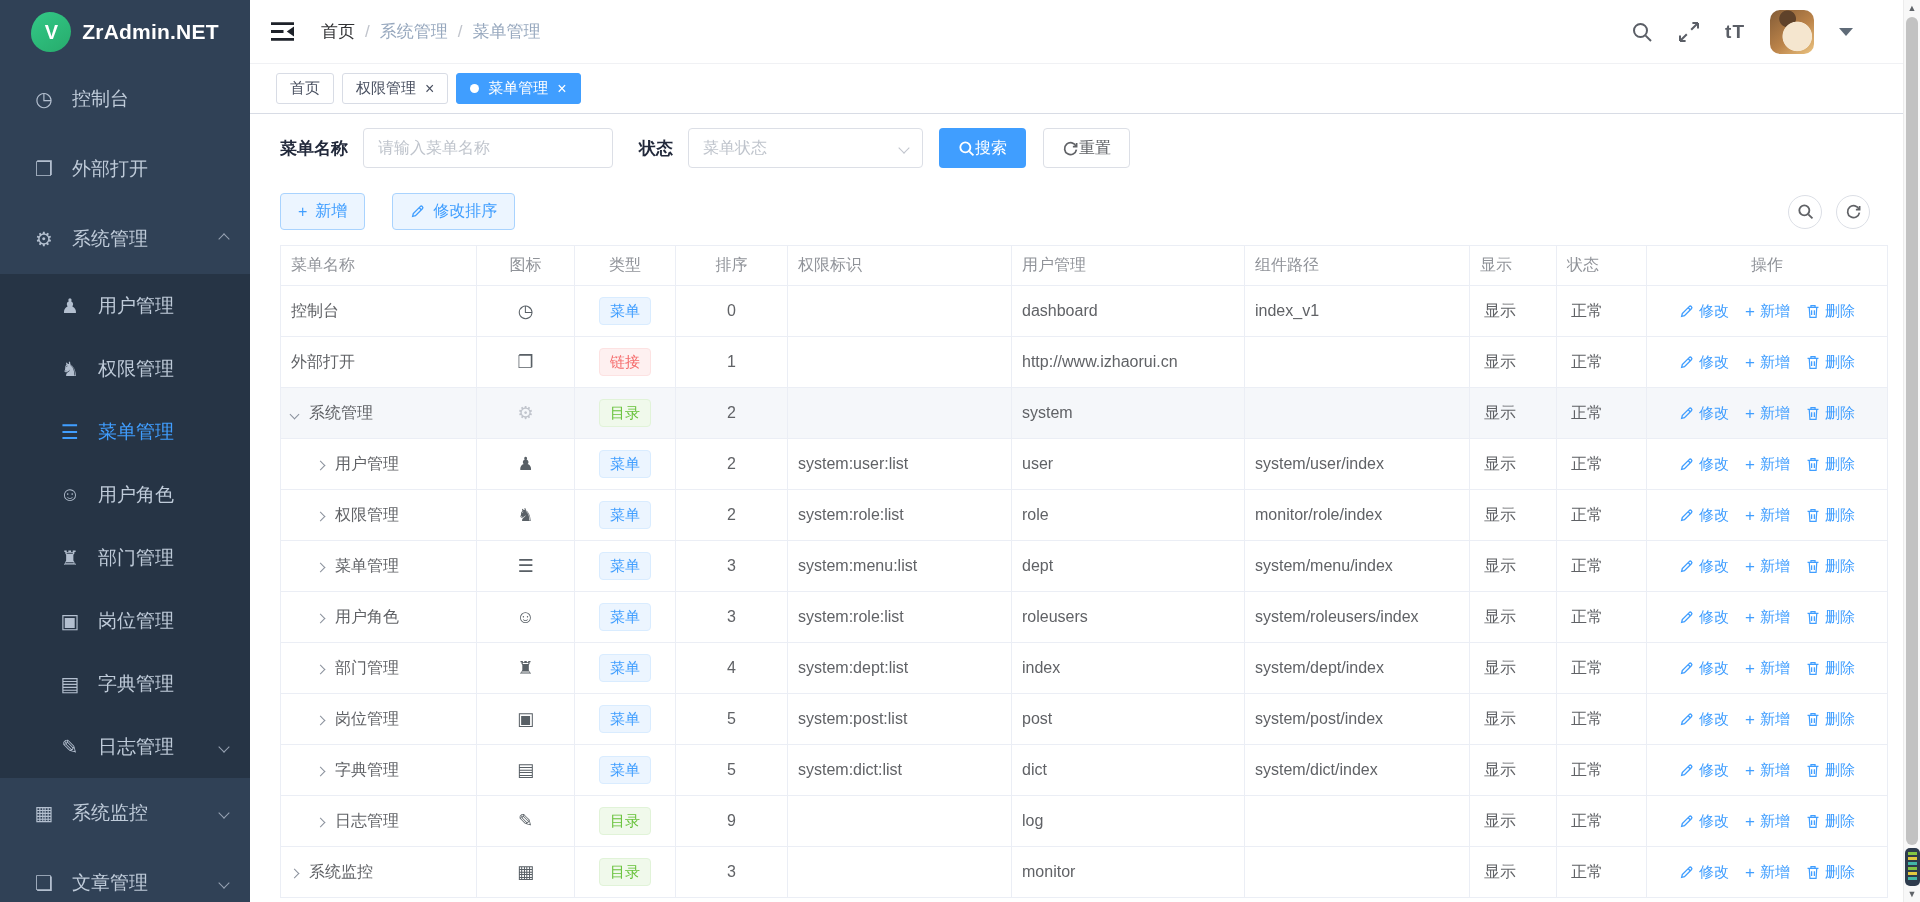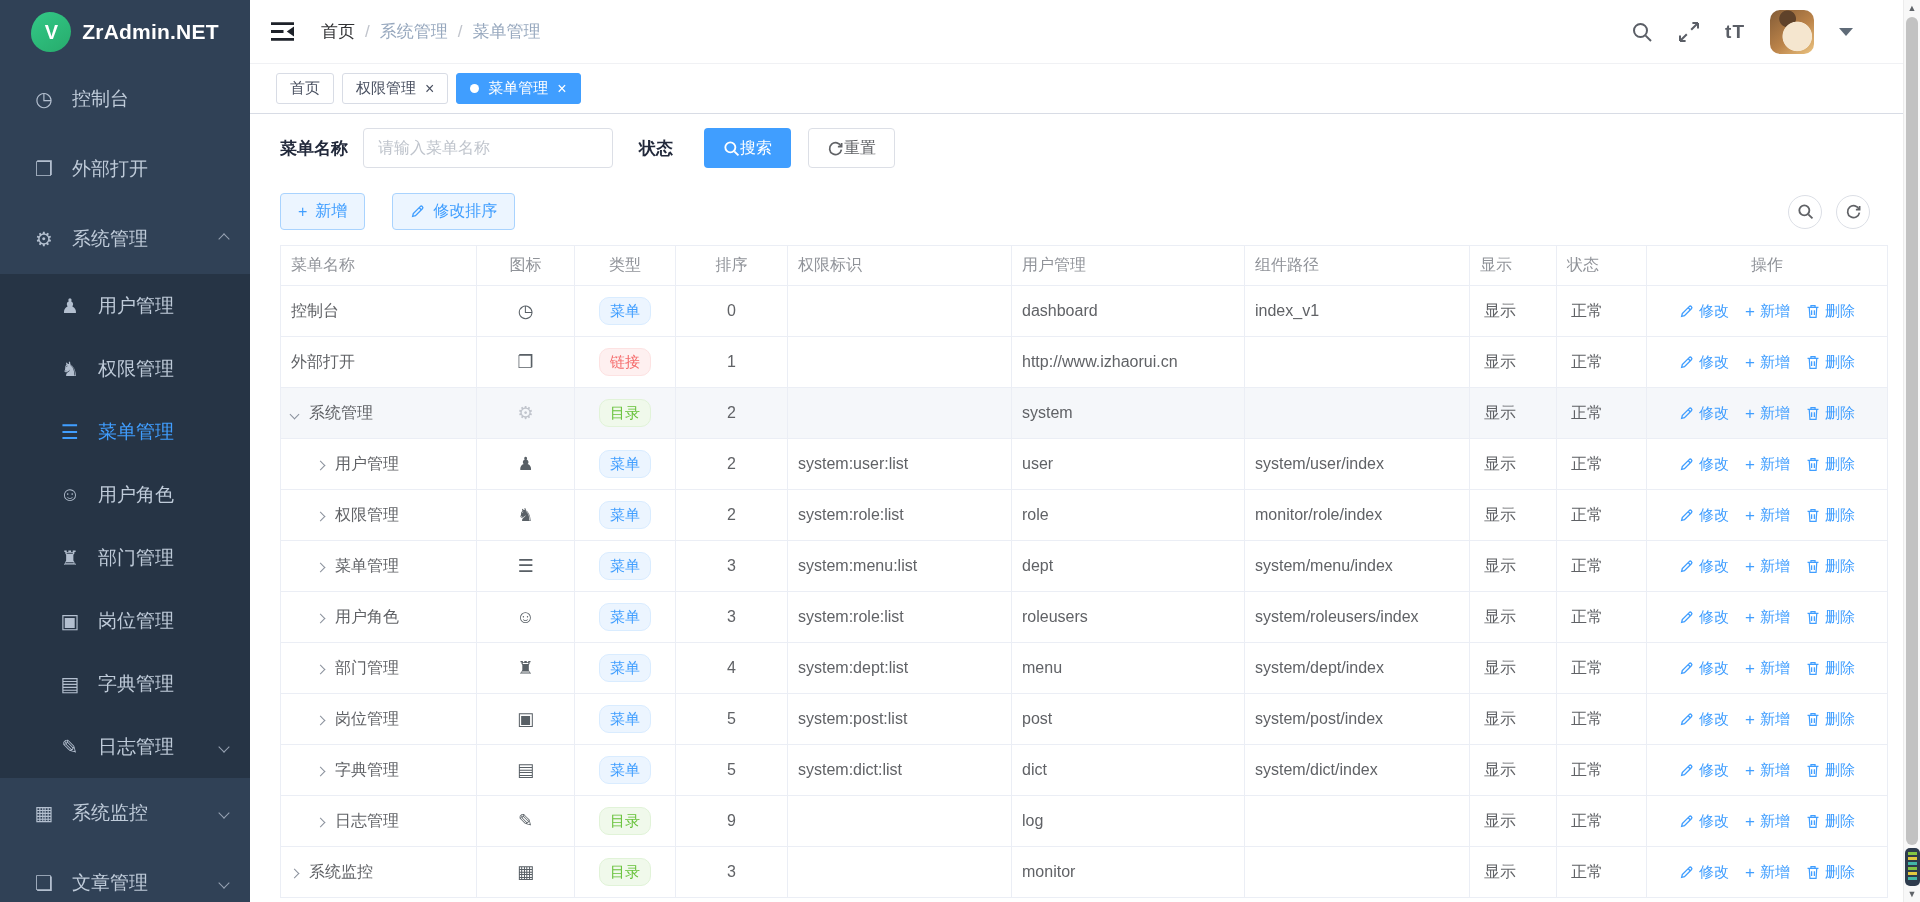--- a/index.html
+++ b/index.html
@@ -76,21 +76,21 @@
   .menu-table th,.menu-table td{border:1px solid #ebeef5;overflow:hidden;white-space:nowrap}
   .menu-table th{height:40px;font-weight:400;color:#909399;font-size:16px;background:#fff}
   .menu-table td{height:51px;color:#606266;font-size:16px}
   .al{text-align:left;padding:0 10px}
   .ac{text-align:center}
   .pl14{padding-left:14px}
   tr.row-hl td{background:#f5f7fa}
   .row-chev{border-color:#8a919c;margin-right:11px;width:7px;height:7px}
   .t-icon{font-size:18px;color:#596066}
   .t-icon.muted{color:#c0c4cc}
-  .badge{display:inline-block;padding:4px 10px;border-radius:10px;font-size:15px;line-height:1.2}
+  .badge{display:inline-block;padding:4px 10px;border-radius:4px;font-size:15px;line-height:1.2}
   .badge-blue{background:#ecf5ff;border:1px solid #d9ecff;color:#409eff}
   .badge-red{background:#fef0f0;border:1px solid #fde2e2;color:#f56c6c}
   .badge-green{background:#f0f9eb;border:1px solid #e1f3d8;color:#67c23a}
   .actions{display:flex;align-items:center;justify-content:center;gap:16px;color:#409eff;font-size:15px}
   .alink{display:inline-flex;align-items:center;gap:5px;color:#409eff;cursor:pointer}
   .alink .plus{font-size:17px;line-height:1}
 
   
   .scrollbar{position:fixed;right:0;top:0;width:17px;height:902px;background:#f8f8f8;border-left:1px solid #ececec;z-index:9}
   .sb-arrow{position:absolute;left:0;width:100%;text-align:center;font-size:9px;color:#5f6368;cursor:pointer}
@@ -221,20 +221,24 @@
         <span>菜单管理</span>
         <span class="x">×</span>
       </div>
     </div>
 
   <main class="content">
     <div class="filters">
       <span class="f-label">菜单名称</span>
       <input class="f-input" placeholder="请输入菜单名称" style="">
       <span class="f-label ml">状态</span>
+      <div class="f-select">
+        <span>菜单状态</span>
+        <span class="chev down"></span>
+      </div>
       <button class="btn btn-primary" id="search-btn">
         <span class="bi">
             <svg width="17" height="17" viewBox="0 0 22 22" fill="none" stroke="currentColor" stroke-width="2.4">
               <circle cx="9.5" cy="9.5" r="6.5"></circle>
               <path d="M14.6 14.6L20 20"></path>
             </svg>
           </span>
         <span>搜索</span>
       </button>
       <button class="btn btn-plain" id="reset-btn">
@@ -494,21 +498,21 @@
                   </span>删除</span>
               </div>
             </td>
           </tr>
           <tr>
             <td class="al" style="padding-left:36px"><span class="chev row-chev right"></span><span>部门管理</span></td>
             <td class="ac"><span class="t-icon">♜</span></td>
             <td class="ac"><span class="badge badge-blue">菜单</span></td>
             <td class="ac">4</td>
             <td class="al">system:dept:list</td>
-            <td class="al">menu</td>
+            <td class="al">index</td>
             <td class="al">system/dept/index</td>
             <td class="al pl14">显示</td>
             <td class="al pl14">正常</td>
             <td class="ac">
               <div class="actions">
                 <span class="alink"><span class="bi">
                     <svg width="15" height="15" viewBox="0 0 20 20" fill="none" stroke="currentColor" stroke-width="1.8">
                       <path d="M3.5 16.5l.9-3.8L13.6 3.5a1.9 1.9 0 0 1 2.9 2.9L7.3 15.6l-3.8.9z"></path>
                       <path d="M12.3 5l2.7 2.7"></path>
                     </svg>

